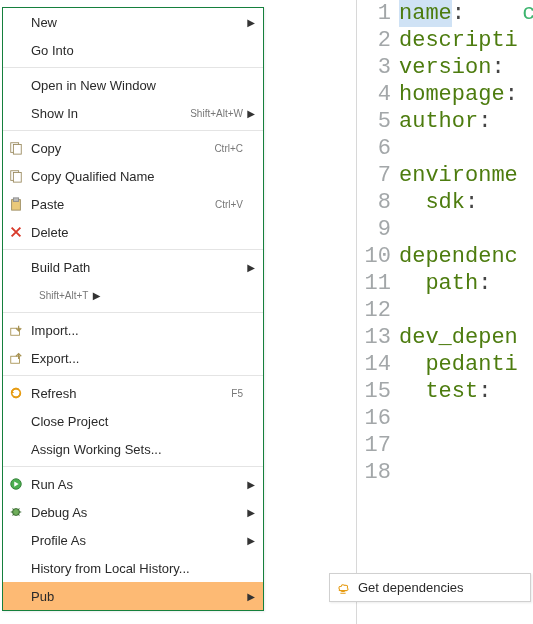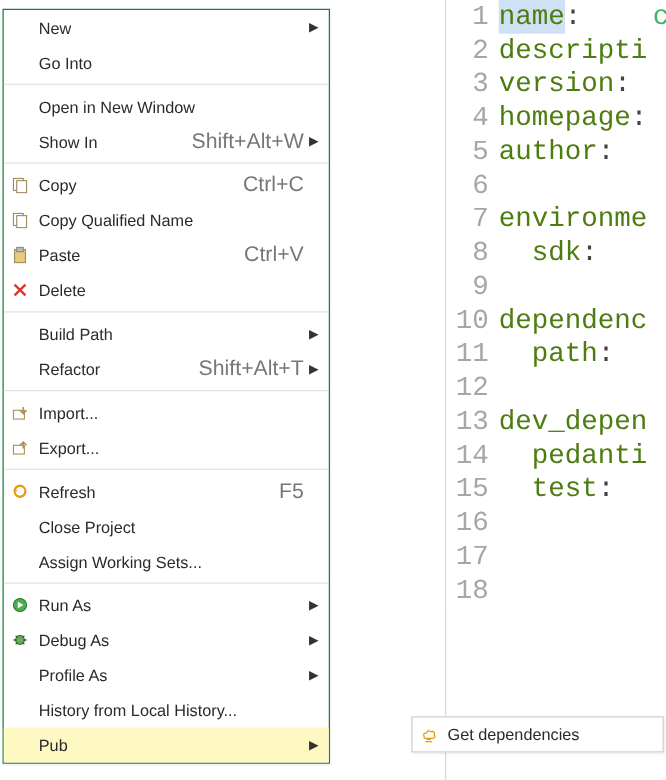--- a/index.html
+++ b/index.html
@@ -24,37 +24,37 @@
   }
   .menu-item {
     display: flex;
     align-items: center;
     height: 28px;
     padding: 0 8px 0 6px;
     color: #2a2a2a;
     cursor: default;
   }
   .menu-item.highlighted {
-    background: #fef9c3;
+    background: #fdba74;
   }
   .icon-slot {
     width: 22px;
     display: flex;
     align-items: center;
     justify-content: flex-start;
     flex-shrink: 0;
   }
   .icon-slot svg { width: 14px; height: 14px; }
   .label {
     flex: 1 1 auto;
     white-space: nowrap;
   }
   .accel {
     color: #777;
-    font-size: 17px;
+    font-size: 10px;
     padding-left: 8px;
     white-space: nowrap;
   }
   .submenu-caret {
     width: 12px;
     text-align: right;
     font-size: 10px;
     color: #333;
     padding-left: 4px;
   }
@@ -186,21 +186,20 @@
       <span class="submenu-caret"></span>
     </div>
     <div class="separator"></div>
     <div class="menu-item">
       <span class="icon-slot"></span>
       <span class="label">Build Path</span>
       <span class="submenu-caret">▶</span>
     </div>
     <div class="menu-item">
       <span class="icon-slot"></span>
-      <span class="label">Refactor</span>
       <span class="accel">Shift+Alt+T</span>
       <span class="submenu-caret">▶</span>
     </div>
     <div class="separator"></div>
     <div class="menu-item">
       <span class="icon-slot">
         <svg viewBox="0 0 16 16">
           <rect x="2" y="6" width="10" height="8" fill="#fff" stroke="#a79252" stroke-width="1"></rect>
           <path d="M11 3 L11 9 M8 6 L11 9 L14 6" fill="none" stroke="#a79252" stroke-width="1.4"></path>
         </svg>

